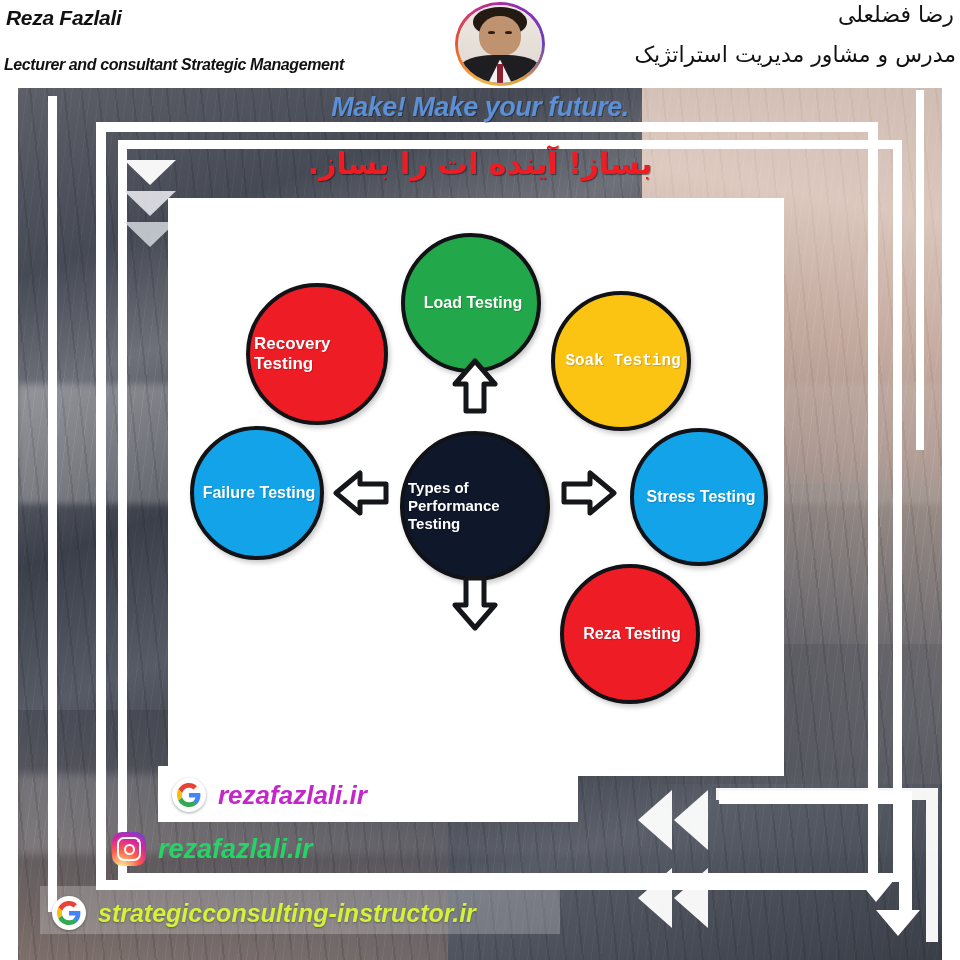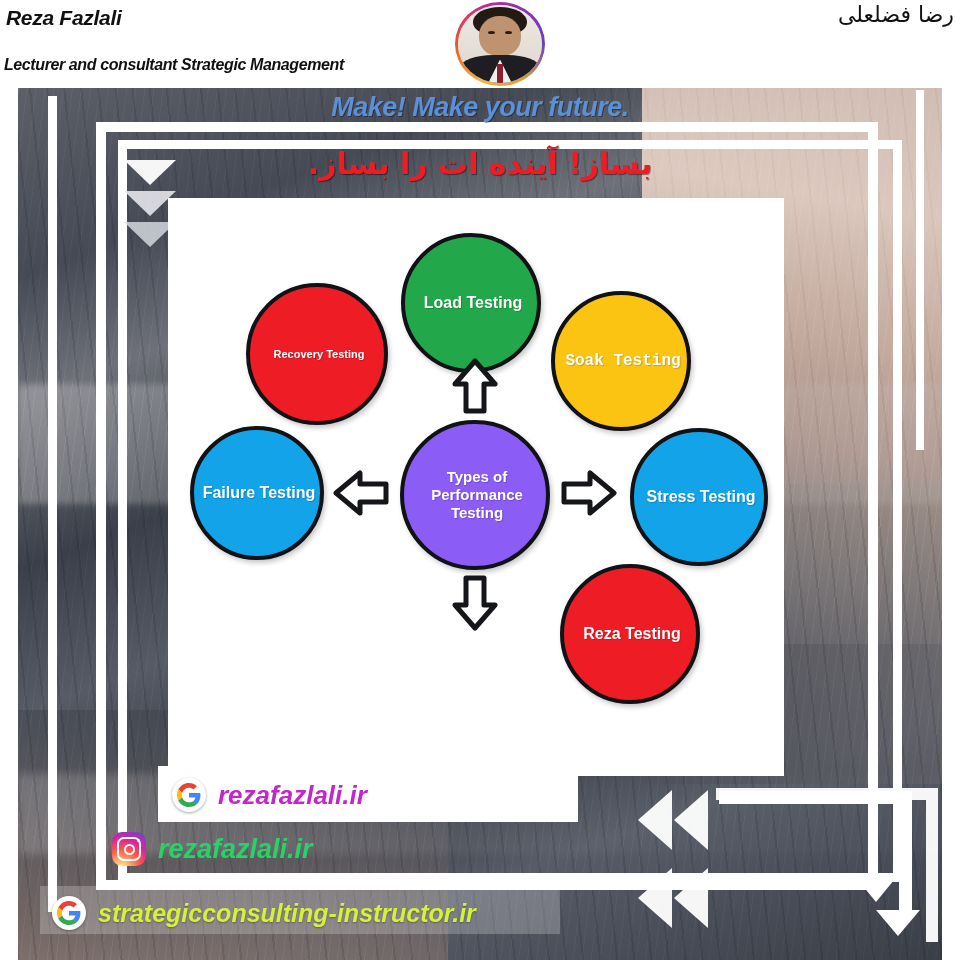--- a/index.html
+++ b/index.html
@@ -252,26 +252,26 @@
   <div class="chev" style="left:36px;top:18px;"></div>
   <div class="chev" style="left:0px;top:96px;"></div>
   <div class="chev" style="left:36px;top:96px;"></div>
 </div>
 
 <div class="tagline-en">Make! Make your future.</div>
 <div class="tagline-fa">بساز! آینده ات را بساز.</div>
 
 <div class="diagram">
 
-  <div class="node" style="left:232px;top:222px;width:150px;height:150px;background:#8b5cf6;text-align:center;">
+  <div class="node" style="left:232px;top:233px;width:150px;height:150px;background:#0f172a;">
     <span style="font-size:15px;">Types of Performance Testing</span>
   </div>
 
   <div class="node" style="left:78px;top:85px;width:142px;height:142px;background:#ee1c25;">
-    <span style="font-size:11px;">Recovery Testing</span>
+    <span style="font-size:17px;">Recovery Testing</span>
   </div>
 
   <div class="node" style="left:233px;top:35px;width:140px;height:140px;background:#22a84a;">
     <span style="font-size:16px;">Load Testing</span>
   </div>
 
   <div class="node" style="left:383px;top:93px;width:140px;height:140px;background:#fbc412;">
     <span style="font-size:16px;font-family:Liberation Mono, monospace;">Soak Testing</span>
   </div>
 
@@ -346,20 +346,21 @@
       <path fill="#34A853" d="M24 48c6.5 0 11.9-2.1 15.9-5.8l-7.6-5.9c-2.1 1.4-4.8 2.3-8.3 2.3-6.3 0-11.6-4.1-13.5-9.8l-7.9 6.1C6.5 42.6 14.6 48 24 48z"></path>
     </svg>
   </div>
   <div class="txt">strategicconsulting-instructor.ir</div>
 </div>
 
 <div class="header">
   <div class="hdr-name">Reza Fazlali</div>
   <div class="hdr-role">Lecturer and consultant Strategic Management</div>
   <div class="hdr-fa-name">رضا فضلعلی</div>
+  <div class="hdr-fa-role">مدرس و مشاور مدیریت استراتژیک</div>
   <div class="avatar-wrap">
     <div class="avatar-inner">
       <div class="av-bg"></div>
       <div class="av-hair"></div>
       <div class="av-face"></div>
       <div class="av-eyeL"></div>
       <div class="av-eyeR"></div>
       <div class="av-body"></div>
       <div class="av-shirt"></div>
       <div class="av-tie"></div>

